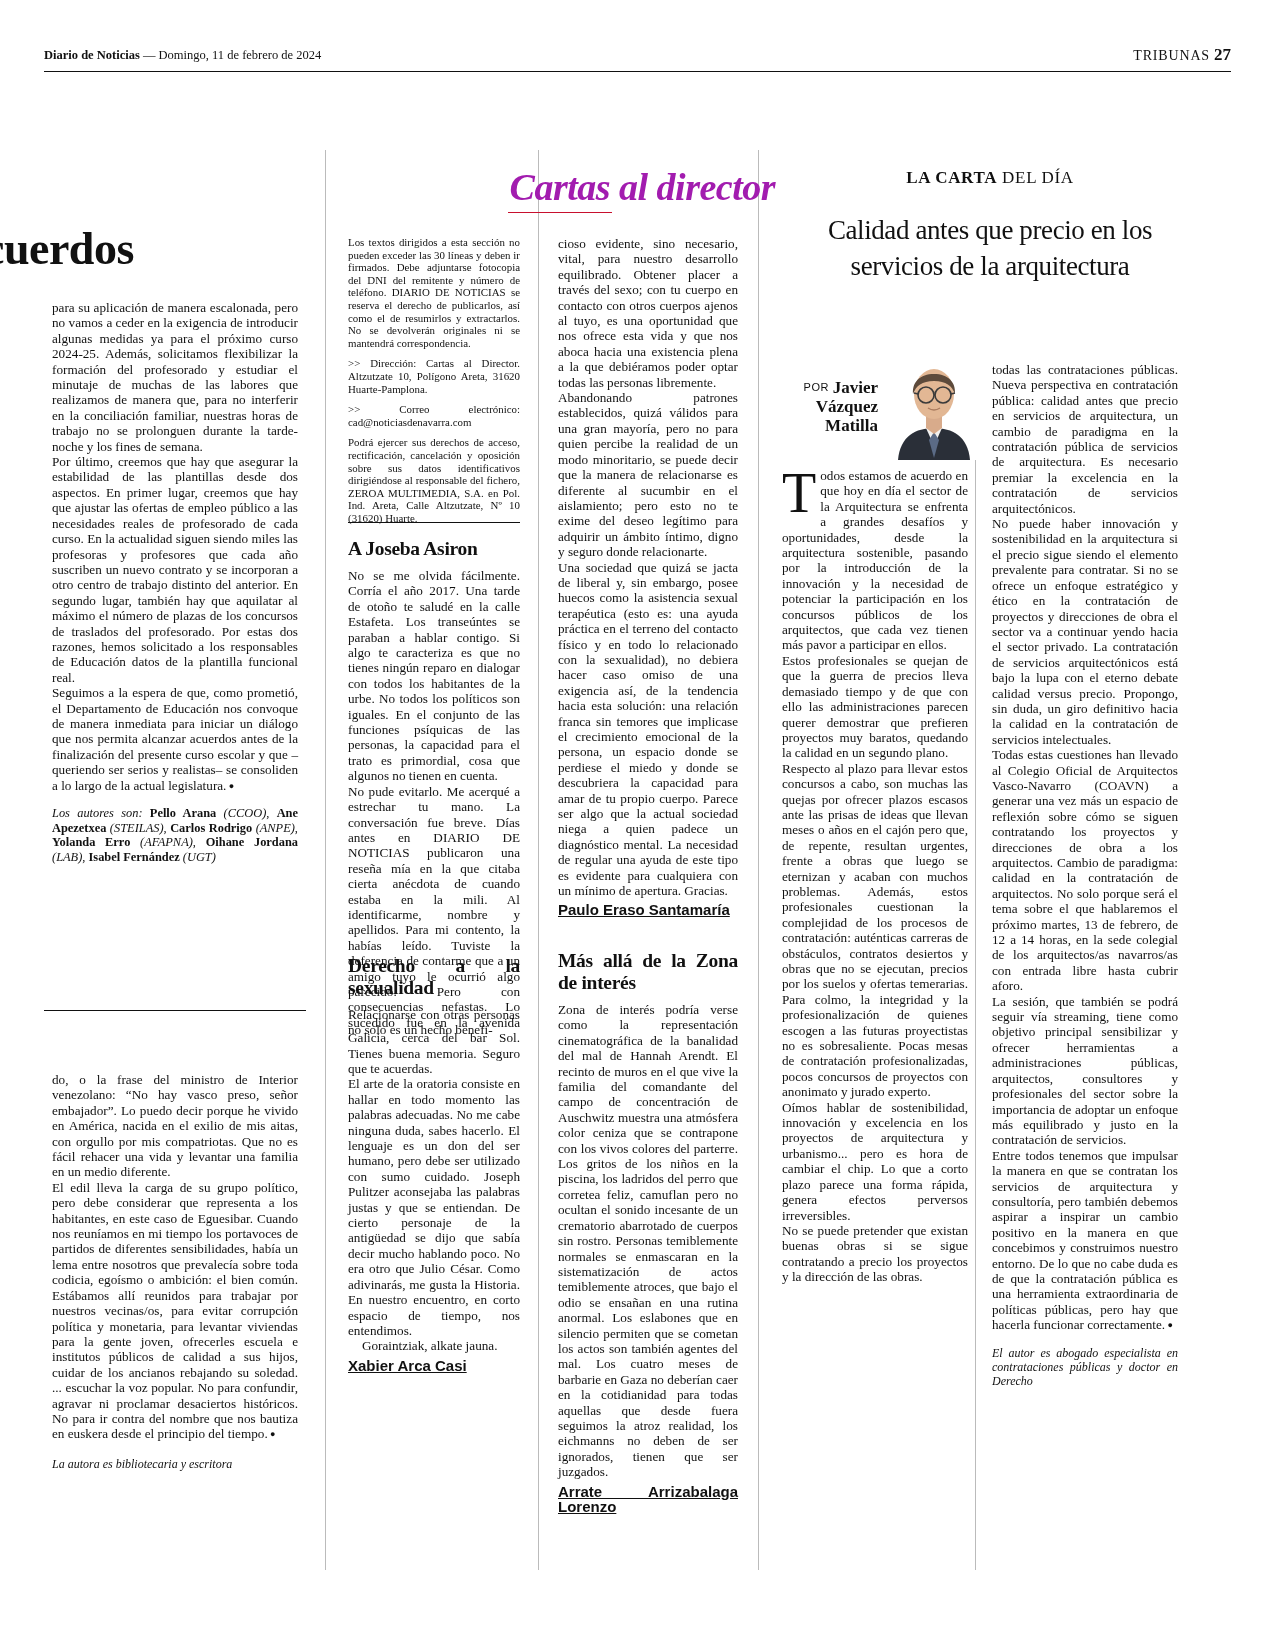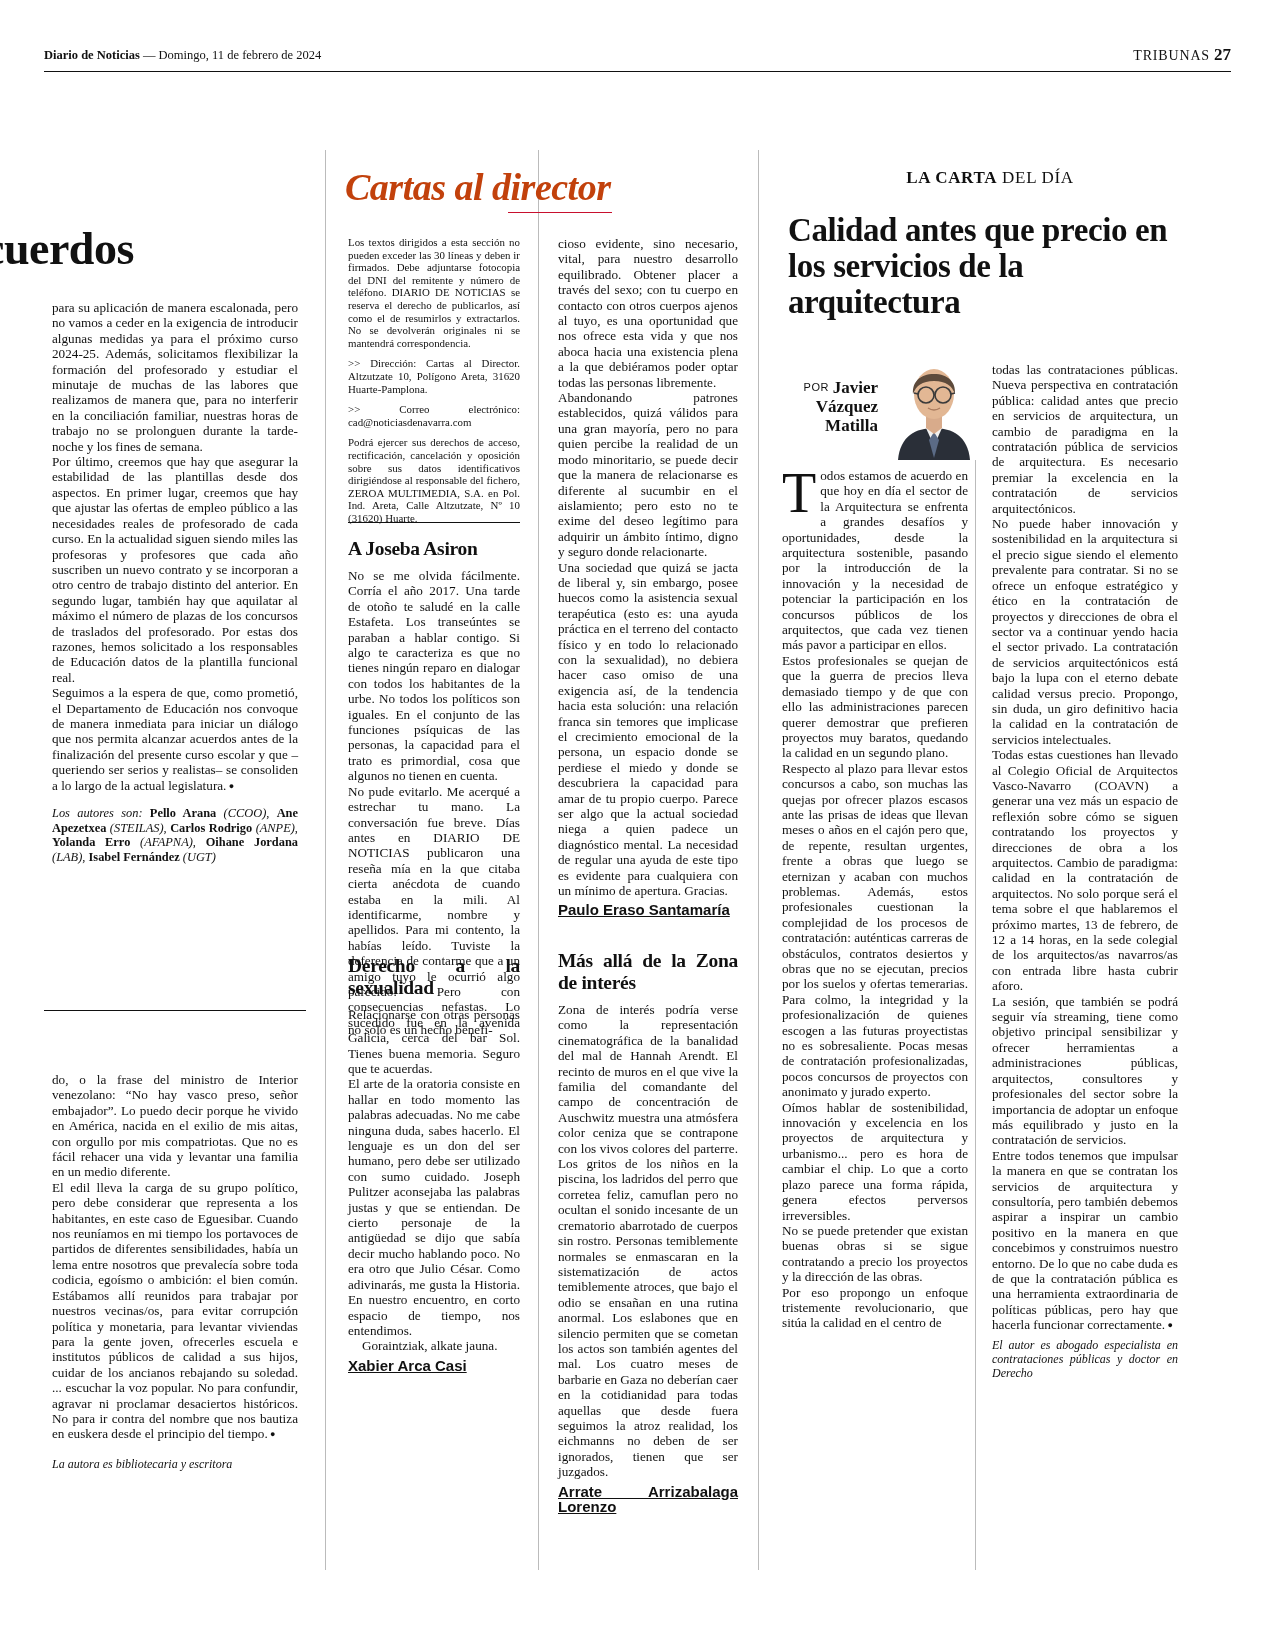--- a/index.html
+++ b/index.html
@@ -128,22 +128,22 @@
     width: 0;
     border-left: 1px solid #bbb;
   }
 
   
   #cartas-title {
     position: absolute;
     left: 345px;
     top: 165px;
     width: 430px;
-    text-align: left;
-    color: #c2410c;
+    text-align: right;
+    color: #a21caf;
     font-size: 38px;
     font-weight: bold;
     font-style: italic;
     font-family: "Liberation Serif", serif;
     letter-spacing: -0.5px;
   }
   #cartas-rule {
     position: absolute;
     left: 508px;
     top: 212px;
@@ -199,24 +199,24 @@
     text-align: center;
     font-size: 17px;
     letter-spacing: 0.04em;
   }
   #carta-dia-label b { font-weight: bold; }
   #carta-dia-title {
     position: absolute;
     left: 788px;
     top: 212px;
     width: 404px;
-    font-size: 33px;
+    text-align: center;
+    font-size: 27px;
     line-height: 36px;
     letter-spacing: -0.4px;
-    font-weight: bold;
   }
   #author-photo {
     position: absolute;
     left: 882px;
     top: 350px;
     width: 104px;
     height: 110px;
     overflow: hidden;
   }
   #author-photo svg { display: block; }
@@ -254,21 +254,21 @@
     font-size: 56px;
     line-height: 44px;
     padding-right: 4px;
     padding-top: 3px;
     font-weight: normal;
   }
   .author-note {
     font-style: italic;
     font-size: 12px;
     line-height: 14px;
-    margin-top: 4px;
+    margin-top: 12px;
   }
 </style>
 </head>
 <body>
 
 <div class="page">
 
   <div class="masthead">
     <div class="left">
       <span class="paper">Diario de Noticias</span><span> — </span><span>Domingo, 11 de febrero de 2024</span>
@@ -376,21 +376,20 @@
   <div id="author-name">
     <span class="por">POR </span><span>Javier Vázquez Matilla</span>
   </div>
 
   <div class="col" id="r-col1">
     <p class="dropcap">Todos estamos de acuerdo en que hoy en día el sector de la Arquitectura se enfrenta a grandes desafíos y oportunidades, desde la arquitectura sostenible, pasando por la introducción de la innovación y la necesidad de potenciar la participación en los concursos públicos de los arquitectos, que cada vez tienen más pavor a participar en ellos.</p>
     <p>Estos profesionales se quejan de que la guerra de precios lleva demasiado tiempo y de que con ello las administraciones parecen querer demostrar que prefieren proyectos muy baratos, quedando la calidad en un segundo plano.</p>
     <p>Respecto al plazo para llevar estos concursos a cabo, son muchas las quejas por ofrecer plazos escasos ante las prisas de ideas que llevan meses o años en el cajón pero que, de repente, resultan urgentes, frente a obras que luego se eternizan y acaban con muchos problemas. Además, estos profesionales cuestionan la complejidad de los procesos de contratación: auténticas carreras de obstáculos, contratos desiertos y obras que no se ejecutan, precios por los suelos y ofertas temerarias. Para colmo, la integridad y la profesionalización de quienes escogen a las futuras proyectistas no es sobresaliente. Pocas mesas de contratación profesionalizadas, pocos concursos de proyectos con anonimato y jurado experto.</p>
     <p>Oímos hablar de sostenibilidad, innovación y excelencia en los proyectos de arquitectura y urbanismo... pero es hora de cambiar el chip. Lo que a corto plazo parece una forma rápida, genera efectos perversos irreversibles.</p>
     <p>No se puede pretender que existan buenas obras si se sigue contratando a precio los proyectos y la dirección de las obras.</p>
-    <p>Por eso propongo un enfoque tristemente revolucionario, que sitúa la calidad en el centro de</p>
   </div>
 
   <div class="col" id="r-col2">
     <p>todas las contrataciones públicas. Nueva perspectiva en contratación pública: calidad antes que precio en servicios de arquitectura, un cambio de paradigma en la contratación pública de servicios de arquitectura. Es necesario premiar la excelencia en la contratación de servicios arquitectónicos.</p>
     <p>No puede haber innovación y sostenibilidad en la arquitectura si el precio sigue siendo el elemento prevalente para contratar. Si no se ofrece un enfoque estratégico y ético en la contratación de proyectos y direcciones de obra el sector va a continuar yendo hacia el sector privado. La contratación de servicios arquitectónicos está bajo la lupa con el eterno debate calidad versus precio. Propongo, sin duda, un giro definitivo hacia la calidad en la contratación de servicios intelectuales.</p>
     <p>Todas estas cuestiones han llevado al Colegio Oficial de Arquitectos Vasco-Navarro (COAVN) a generar una vez más un espacio de reflexión sobre cómo se siguen contratando los proyectos y direcciones de obra a los arquitectos. Cambio de paradigma: calidad en la contratación de arquitectos. No solo porque será el tema sobre el que hablaremos el próximo martes, 13 de febrero, de 12 a 14 horas, en la sede colegial de los arquitectos/as navarros/as con entrada libre hasta cubrir aforo.</p>
     <p>La sesión, que también se podrá seguir vía streaming, tiene como objetivo principal sensibilizar y ofrecer herramientas a administraciones públicas, arquitectos, consultores y profesionales del sector sobre la importancia de adoptar un enfoque más equilibrado y justo en la contratación de servicios.</p>
     <p class="end-dot">Entre todos tenemos que impulsar la manera en que se contratan los servicios de arquitectura y consultoría, pero también debemos aspirar a inspirar un cambio positivo en la manera en que concebimos y construimos nuestro entorno. De lo que no cabe duda es de que la contratación pública es una herramienta extraordinaria de políticas públicas, pero hay que hacerla funcionar correctamente.</p>
     <div class="author-note">El autor es abogado especialista en contrataciones públicas y doctor en Derecho</div>
   </div>

